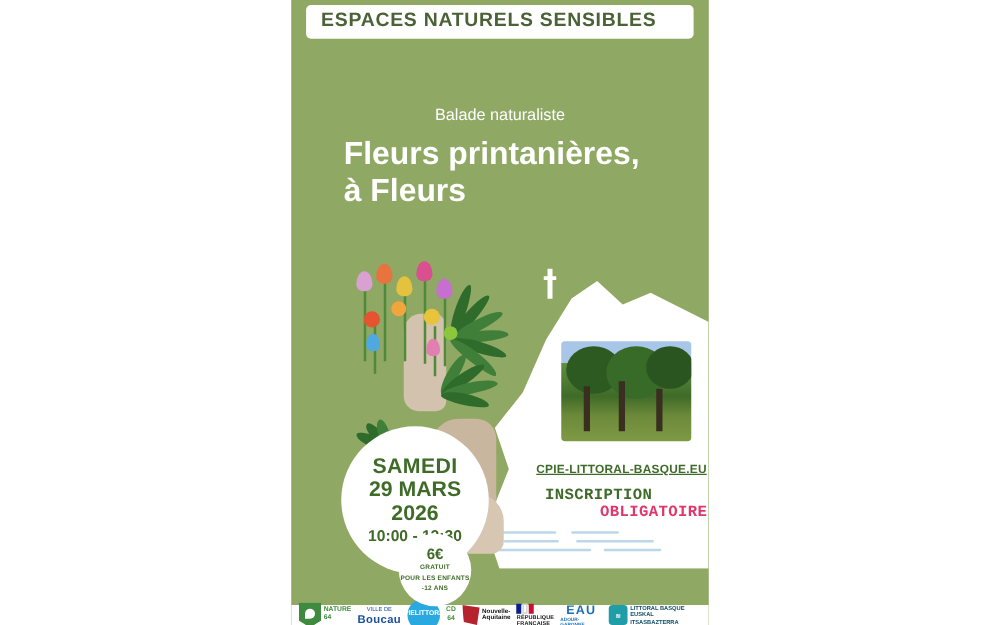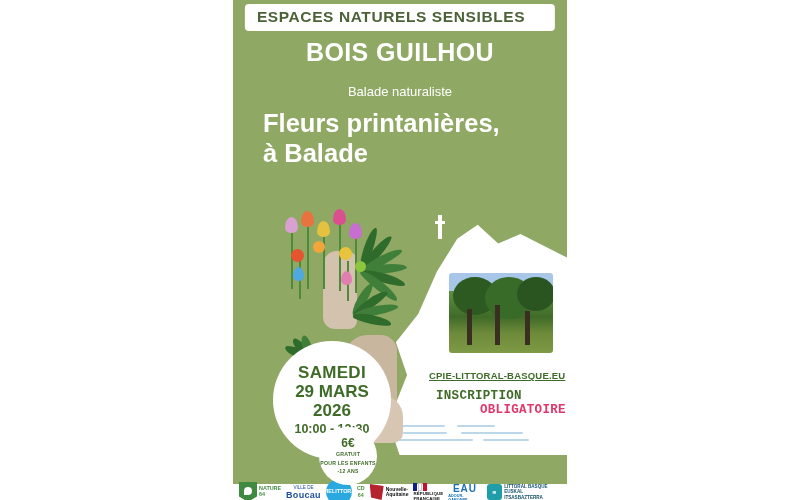--- a/index.html
+++ b/index.html
@@ -59,21 +59,21 @@
   .main-title {
     position: absolute;
     top: 108px; left: 22px; right: 22px;
     color: #ffffff;
     font-size: 25.5px;
     font-weight: bold;
     line-height: 1.18;
     text-align: left;
     padding-left: 8px;
   }
-  .main-title span { display: block; }
+  .main-title span { display: block; margin-left: 12px; }
 
   
   .art {
     position: absolute;
     left: 0; right: 0;
     top: 215px; height: 250px;
   }
 
   
   .cliff {
@@ -280,26 +280,25 @@
 <div id="stage">
 
   <div class="side-pad"></div>
 
   <div class="poster">
 
     <div class="ribbon">
       <div class="ribbon-text">ESPACES NATURELS SENSIBLES</div>
     </div>
 
-    <div class="site-title">BOIS GUILHOU</div>
     <div class="subtitle">Balade naturaliste</div>
 
     <div class="main-title">
       <span>Fleurs printanières,</span>
-      <span>à Balade</span>
+      <span>à Fleurs</span>
     </div>
 
     <div class="art">
 
       <div class="tower"></div>
       <div class="cliff"></div>
 
       <div class="water">
         <div class="wline" style="left:6px;  top:2px;  width:56px;"></div>
         <div class="wline" style="left:74px; top:2px;  width:38px;"></div>

